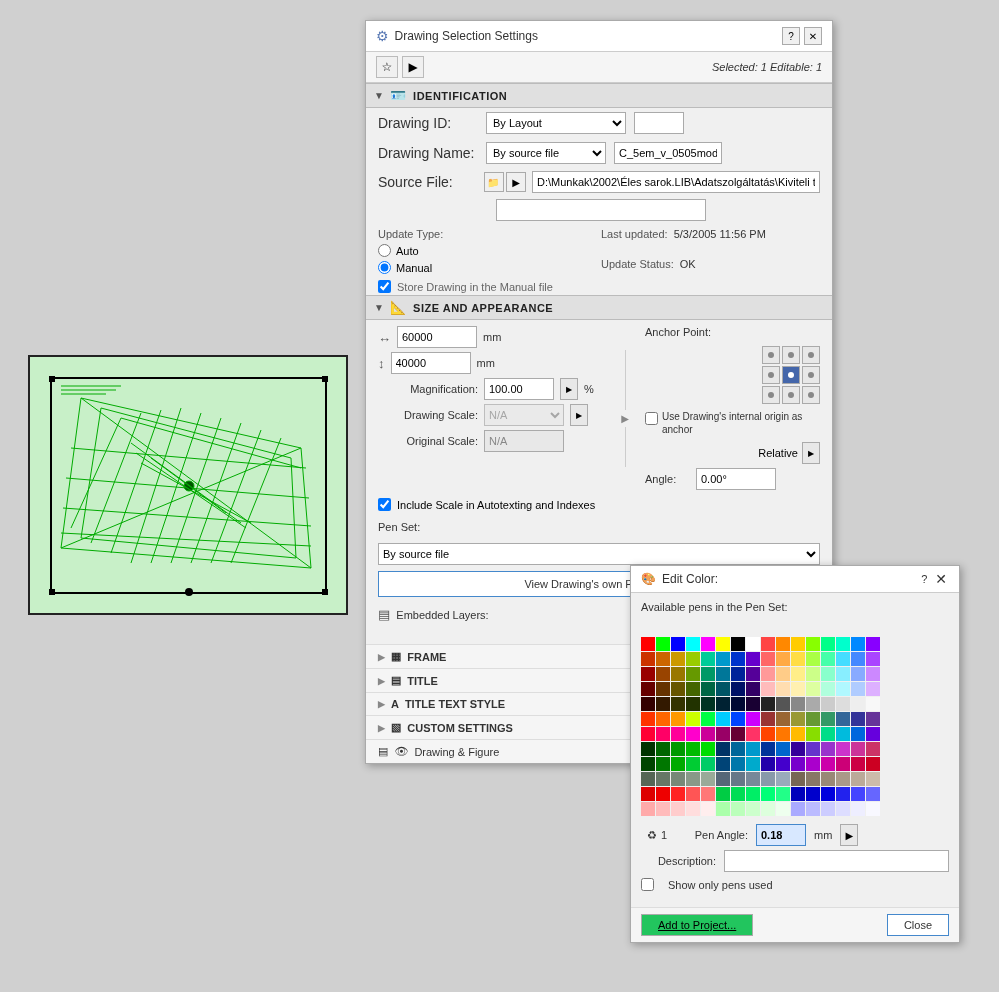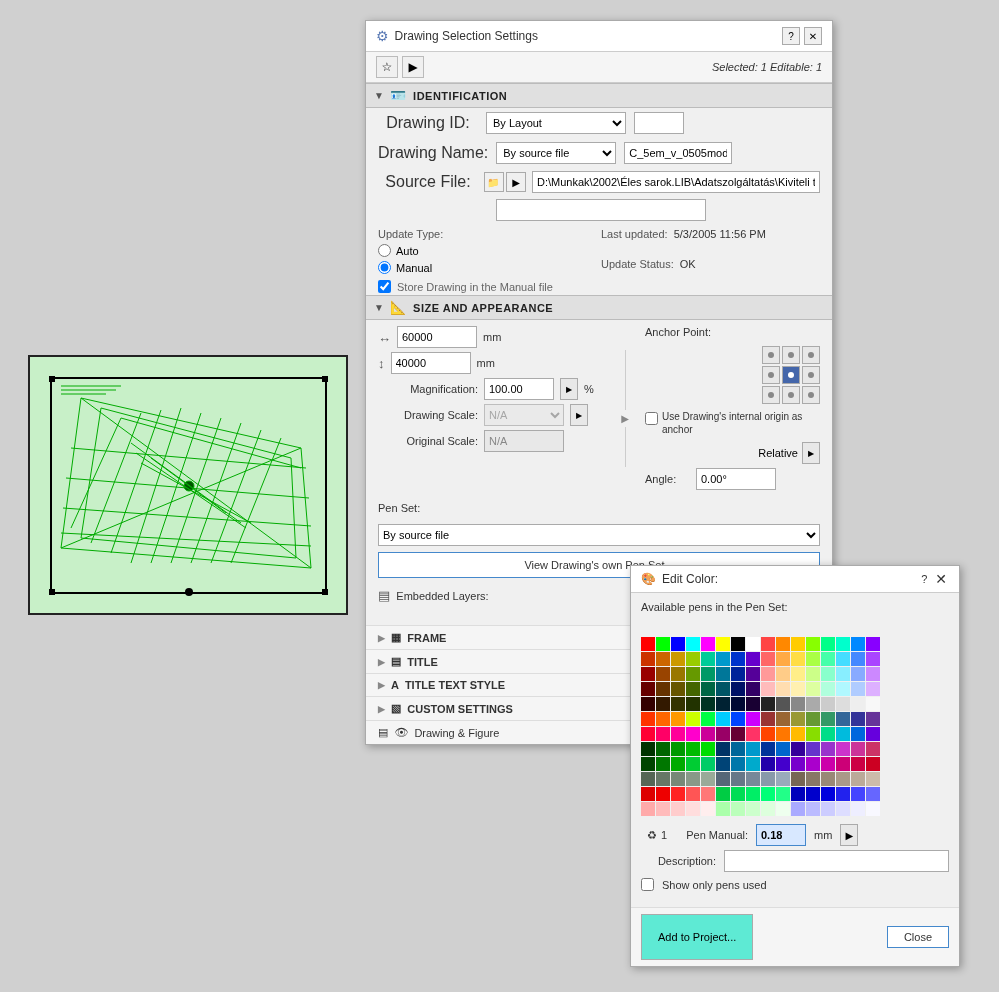--- a/index.html
+++ b/index.html
@@ -135,23 +135,23 @@
 
     
     .form-row {
       display: flex;
       align-items: center;
       padding: 4px 12px;
       gap: 8px;
     }
     .form-label {
       min-width: 100px;
-      font-size: 16px;
-      color: #333;
-      text-align: center;
+      font-size: 14px;
+      color: #333;
+      text-align: left;
     }
     .form-input {
       height: 22px;
       border: 1px solid #aaa;
       background: white;
       font-size: 11px;
       padding: 2px 4px;
     }
     .form-select {
       height: 22px;
@@ -494,40 +494,41 @@
       height: 22px;
       border: 1px solid #aaa;
       background: white;
       font-size: 11px;
       padding: 2px 4px;
     }
 
     .show-only-row {
       display: flex;
       align-items: center;
-      gap: 8px;
+      gap: 14px;
       margin-bottom: 8px;
       font-size: 11px;
       color: #333;
     }
 
     .color-dialog-footer {
       display: flex;
       justify-content: space-between;
       align-items: center;
       padding: 6px 10px;
       border-top: 1px solid #ddd;
       background: #f5f5f5;
     }
     .footer-btn {
-      padding: 16px 16px;
-      border: 1px solid #aaa;
-      background: #5eead4;
-      font-size: 11px;
-      cursor: pointer;
+      padding: 4px 16px;
+      border: 1px solid #aaa;
+      background: #22c55e;
+      font-size: 11px;
+      cursor: pointer;
+      text-decoration: underline;
     }
     .footer-btn-blue {
       padding: 4px 16px;
       border: 1px solid #4488cc;
       background: white;
       font-size: 11px;
       cursor: pointer;
       color: #333;
     }
 
@@ -847,20 +848,24 @@
           <div class="magnif-arrow">▶</div>
         </div>
 
         <div class="size-row">
           <span style="font-size:11px; color:#333; min-width:45px;">Angle:</span>
           <input class="angle-input" value="0.00°" style="">
         </div>
       </div>
     </div>
 
+    <div class="include-scale-row">
+      <input type="checkbox" checked="" style="">
+      <span>Include Scale in Autotexting and Indexes</span>
+    </div>
 
     <div class="pen-section">
       <div class="pen-select-row">
         <span class="pen-label">Pen Set:</span>
       </div>
       <div class="pen-select-row">
         <select class="pen-select">
           <option>By source file</option>
         </select>
       </div>
@@ -1139,21 +1144,21 @@
           <div class="color-cell" title="#f8f8ff" style="background: rgb(248, 248, 255);"></div>
         </div>
       </div>
 
     <div style="display:flex; align-items:center; margin: 4px 0;">
       <div class="pen-indicator">
         <span style="font-size:11px;">♻</span>
         <span>1</span>
       </div>
       <div class="pen-weight-row" style="margin:0; flex:1;">
-        <span class="pen-weight-label">Pen Manual:</span>
+        <span class="pen-weight-label">Pen Angle:</span>
         <input class="pen-weight-input" value="0.18" style="">
         <span class="pen-weight-unit">mm</span>
         <div class="pen-weight-arrow">▶</div>
       </div>
     </div>
 
     <div class="description-row">
       <span class="description-label">Description:</span>
       <input class="description-input" value="" style="">
     </div>

